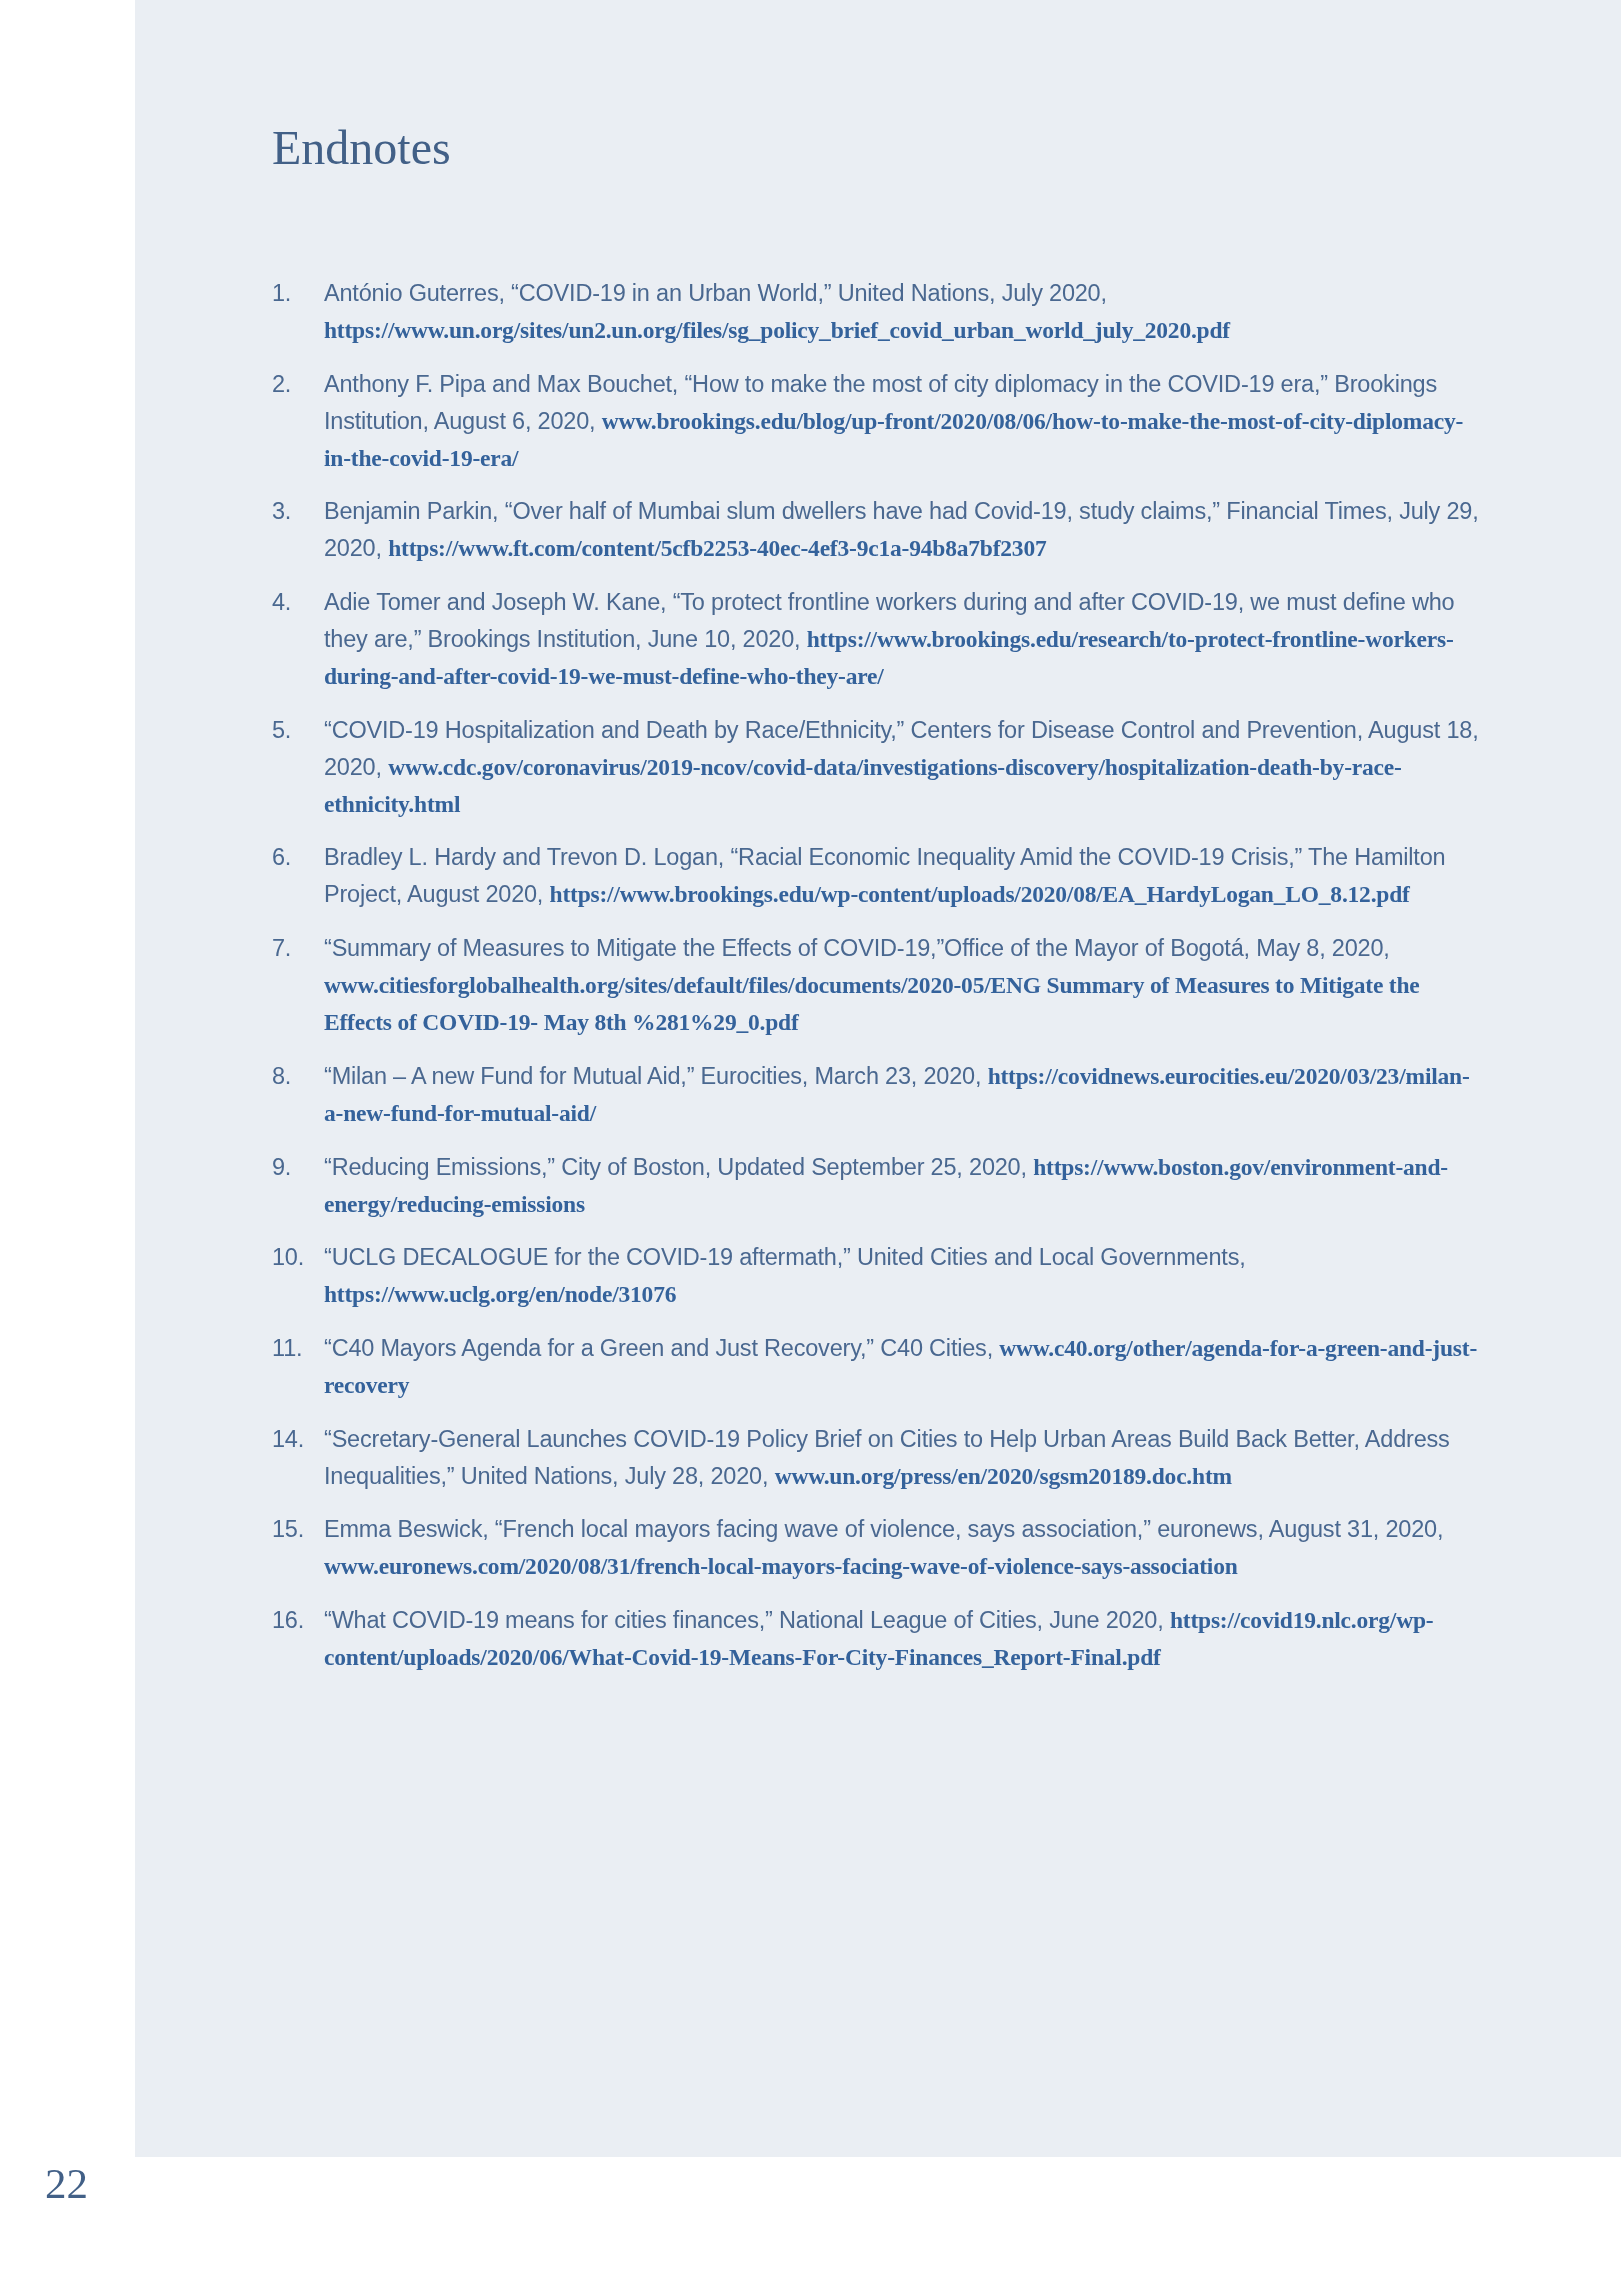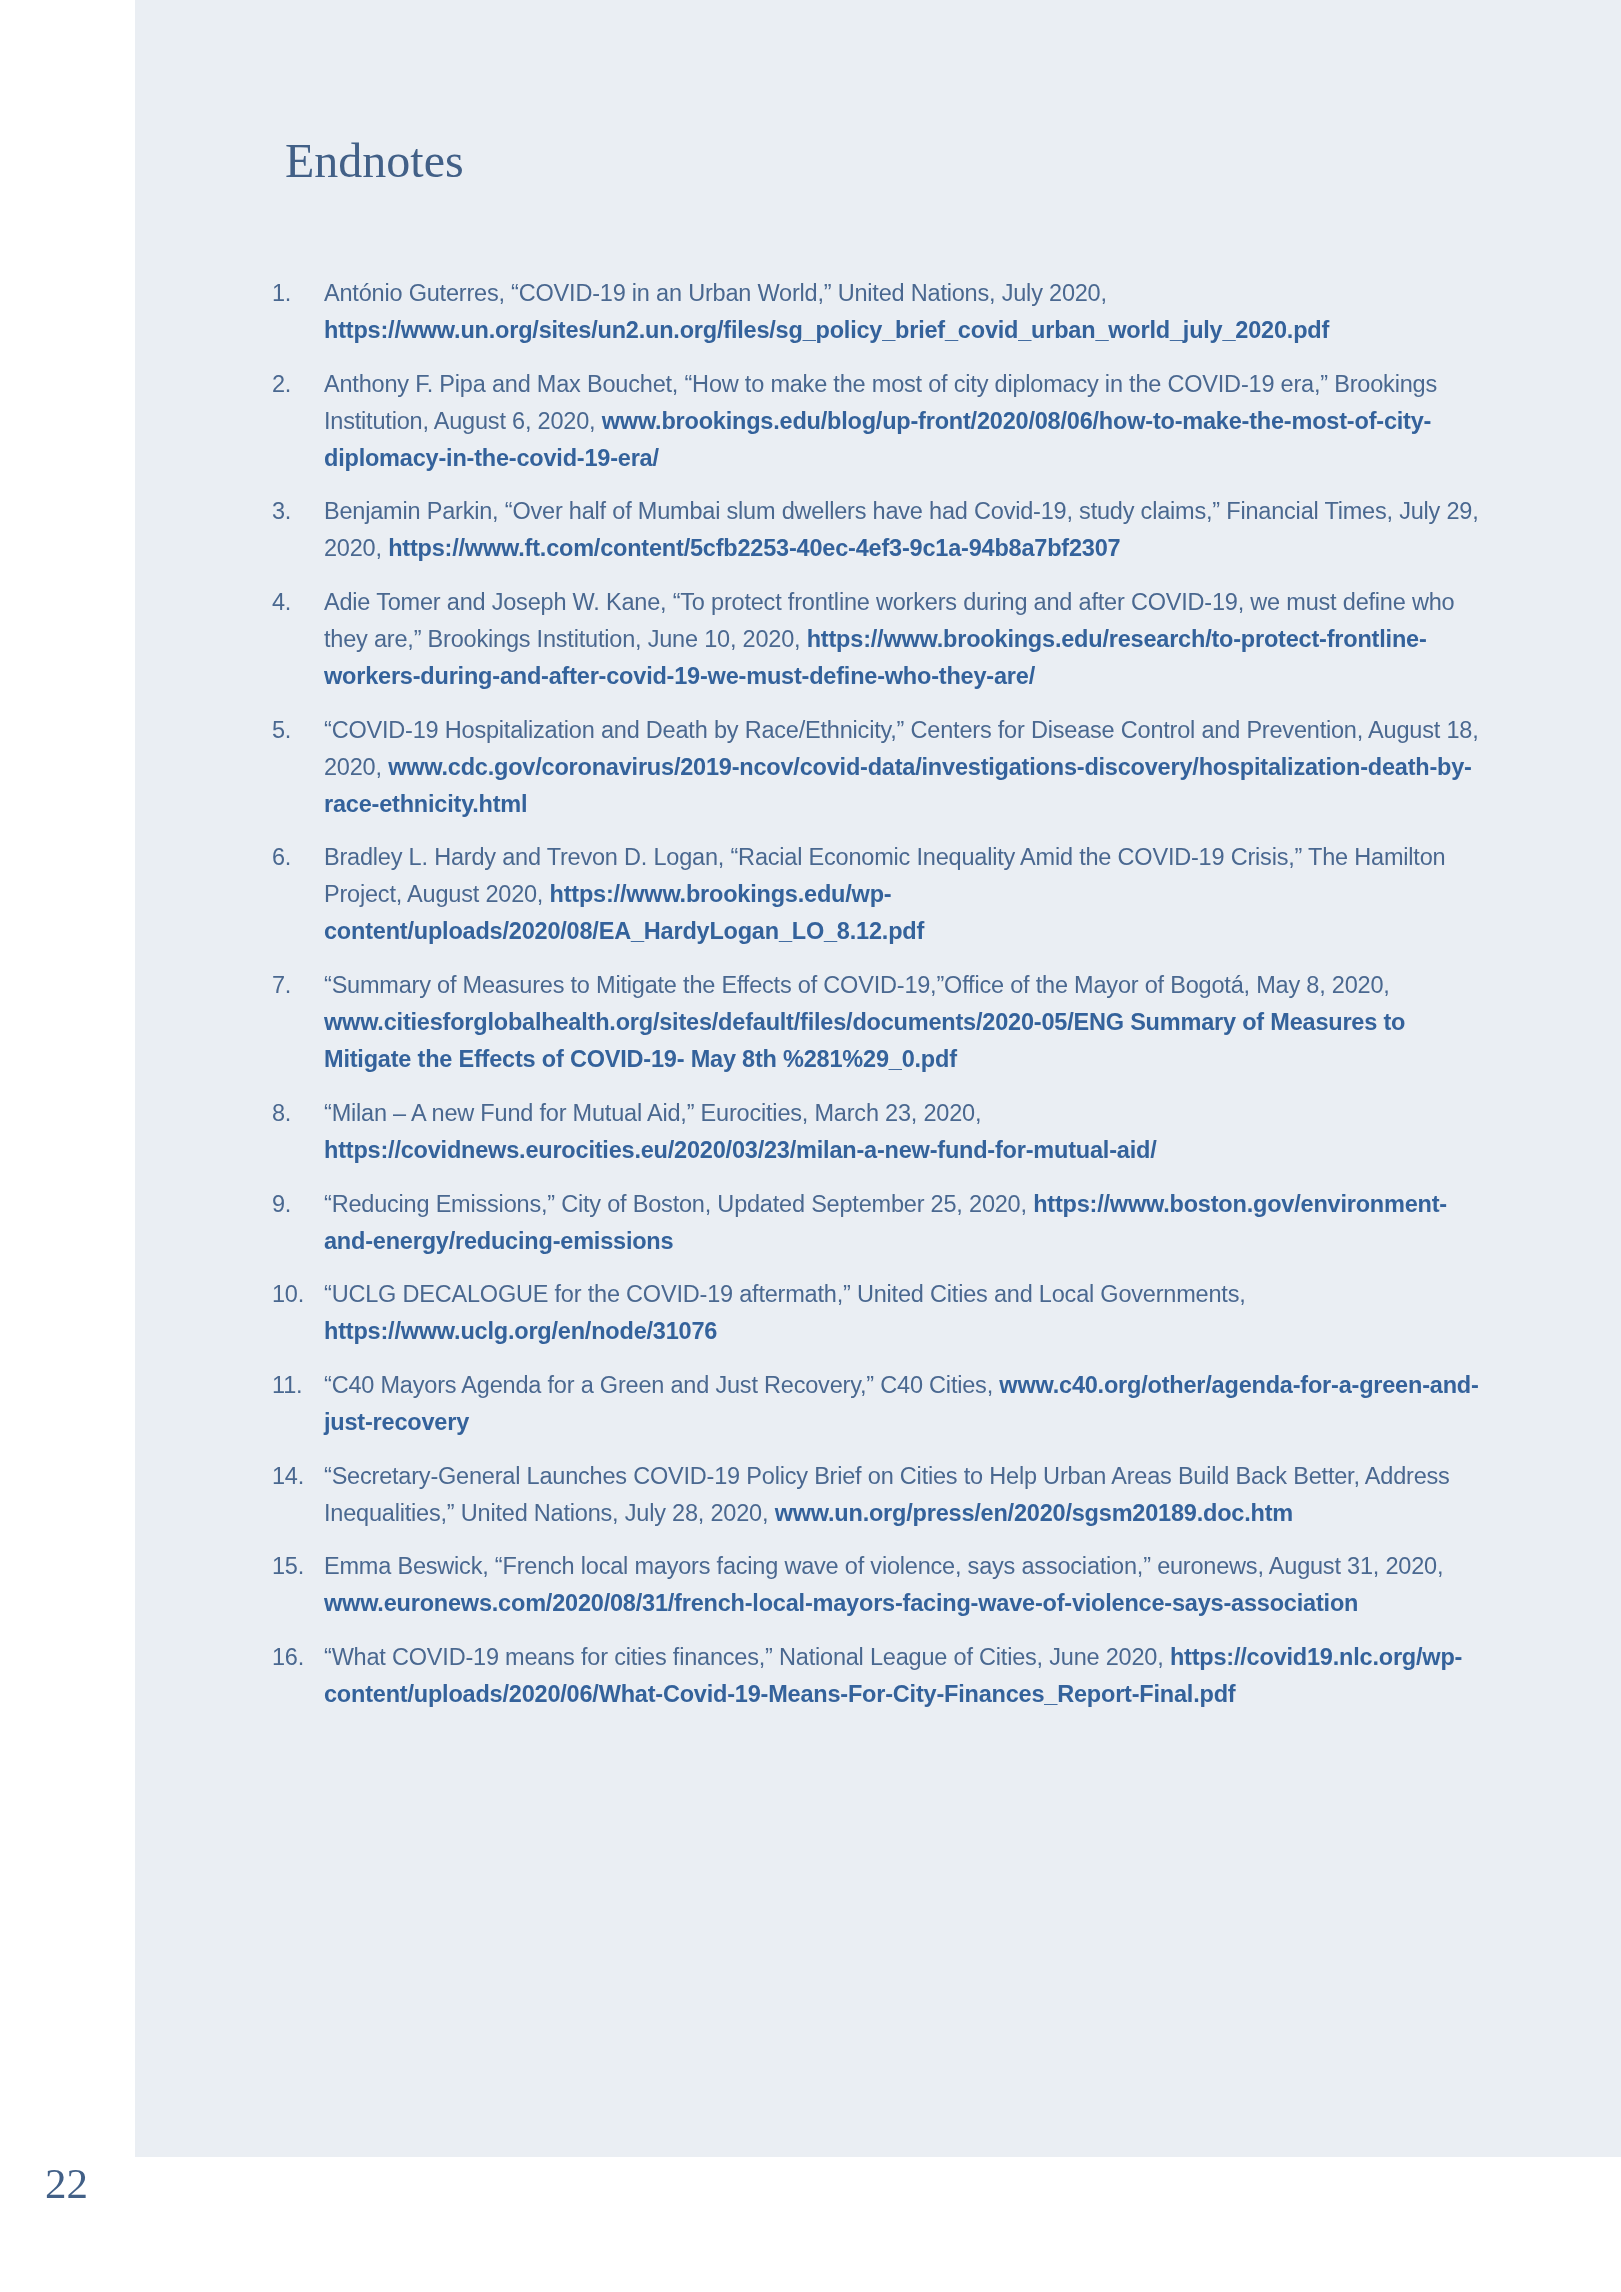--- a/index.html
+++ b/index.html
@@ -19,21 +19,21 @@
     left: 135px;
     top: 0;
     width: 1486px;
     height: 2157px;
     background: #EAEEF3;
   }
   .page-title {
     position: absolute;
     left: 272px;
     top: 120px;
-    margin: 13px;
+    margin: 0;
     font-family: "Liberation Serif", serif;
     font-weight: 400;
     font-size: 48px;
     line-height: 1.15;
     color: #426087;
   }
   .endnotes-list {
     position: absolute;
     left: 272px;
     top: 275px;
@@ -52,20 +52,21 @@
     color: #4A6890;
   }
   .endnote-body {
     flex: 1 1 auto;
     overflow-wrap: break-word;
   }
   .endnote-url {
     font-weight: 700;
     color: #34629B;
     overflow-wrap: anywhere;
+    font-family: Liberation Serif, serif;
   }
   .page-number {
     position: absolute;
     left: 41px;
     top: 2156px;
     margin: 4px;
     font-family: "Liberation Serif", serif;
     font-weight: 400;
     font-size: 43px;
     line-height: 1.1;

